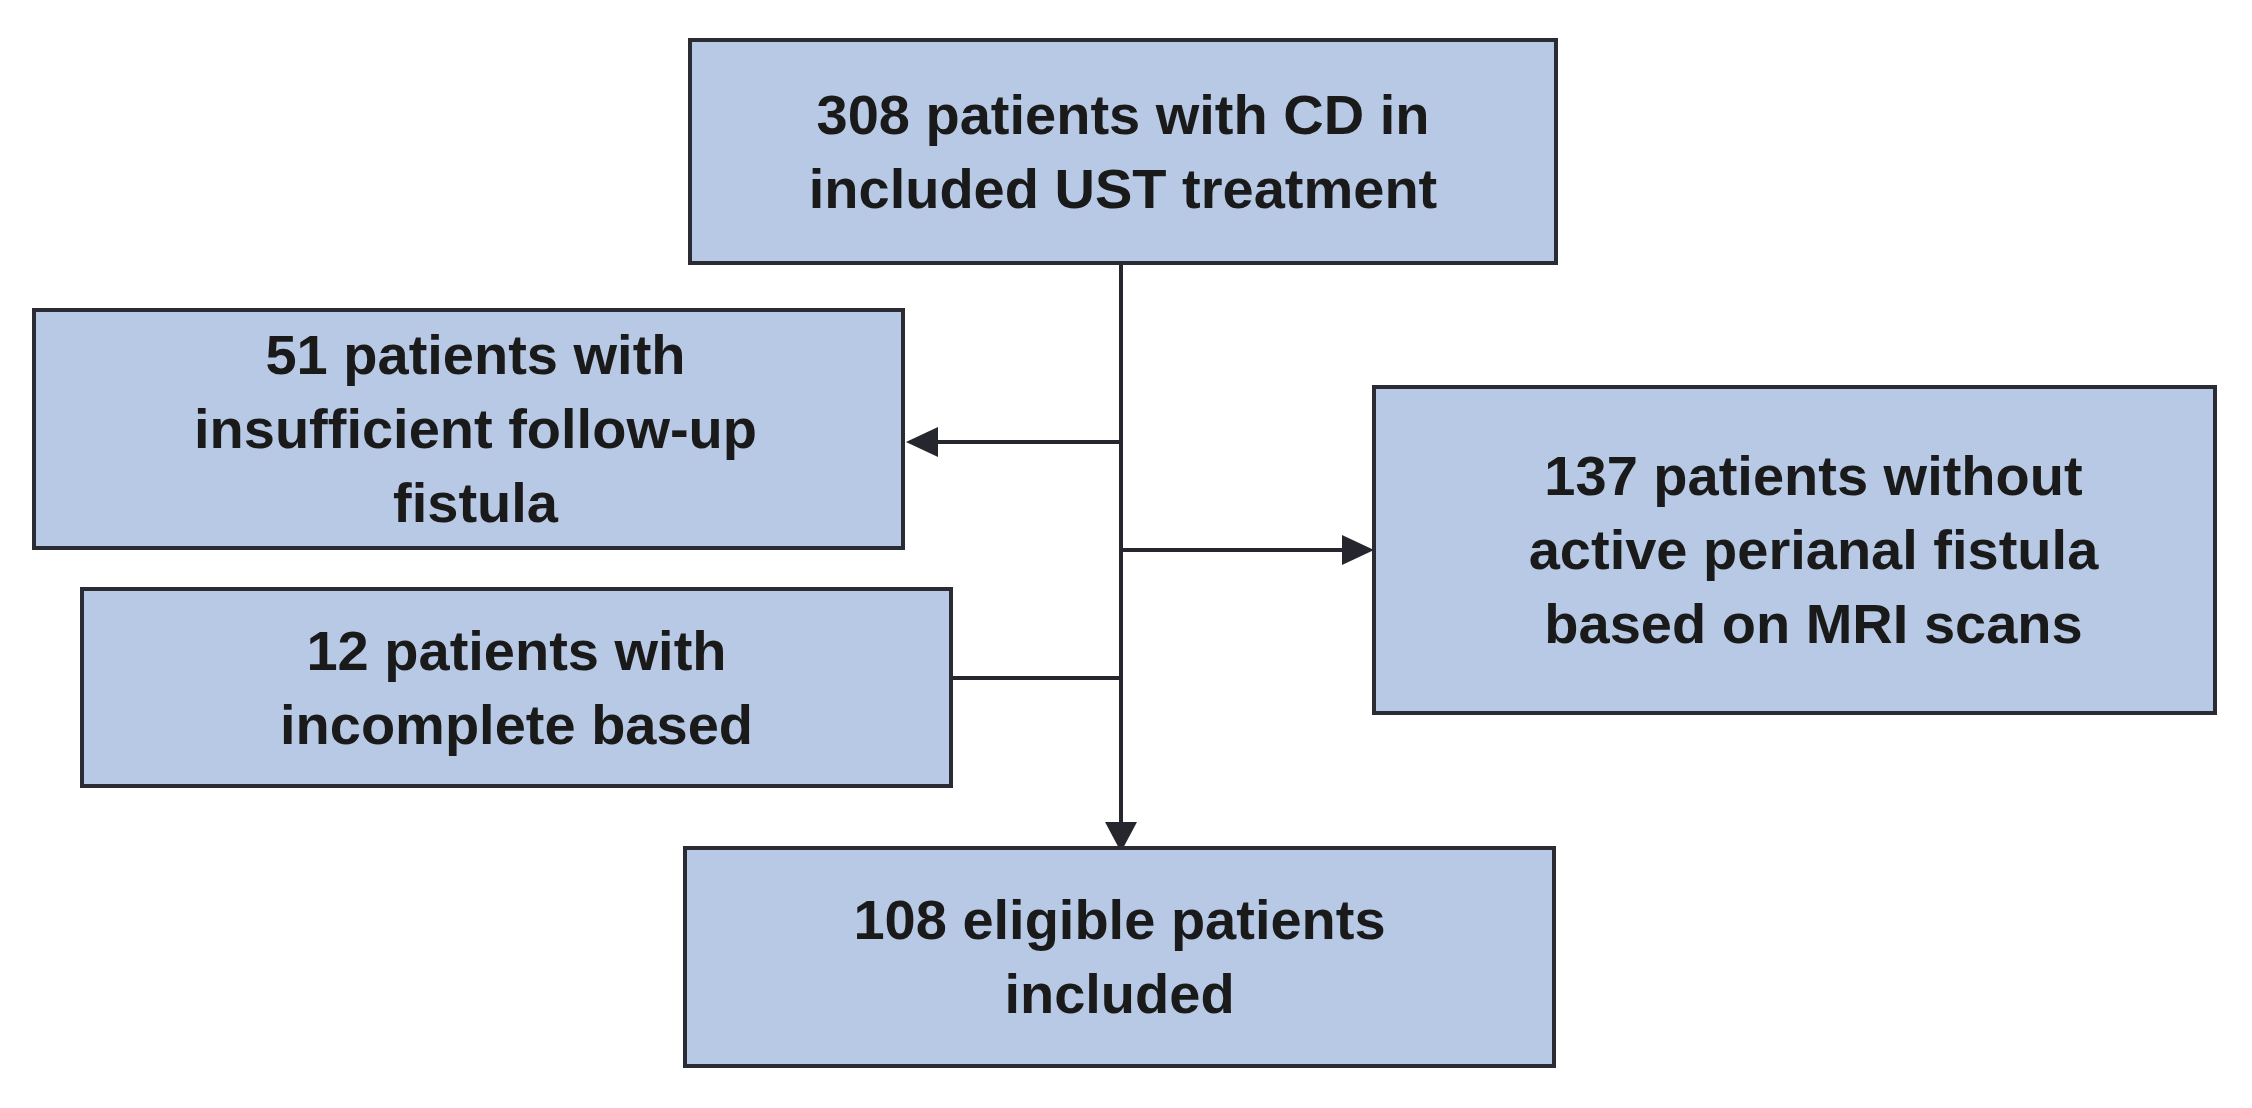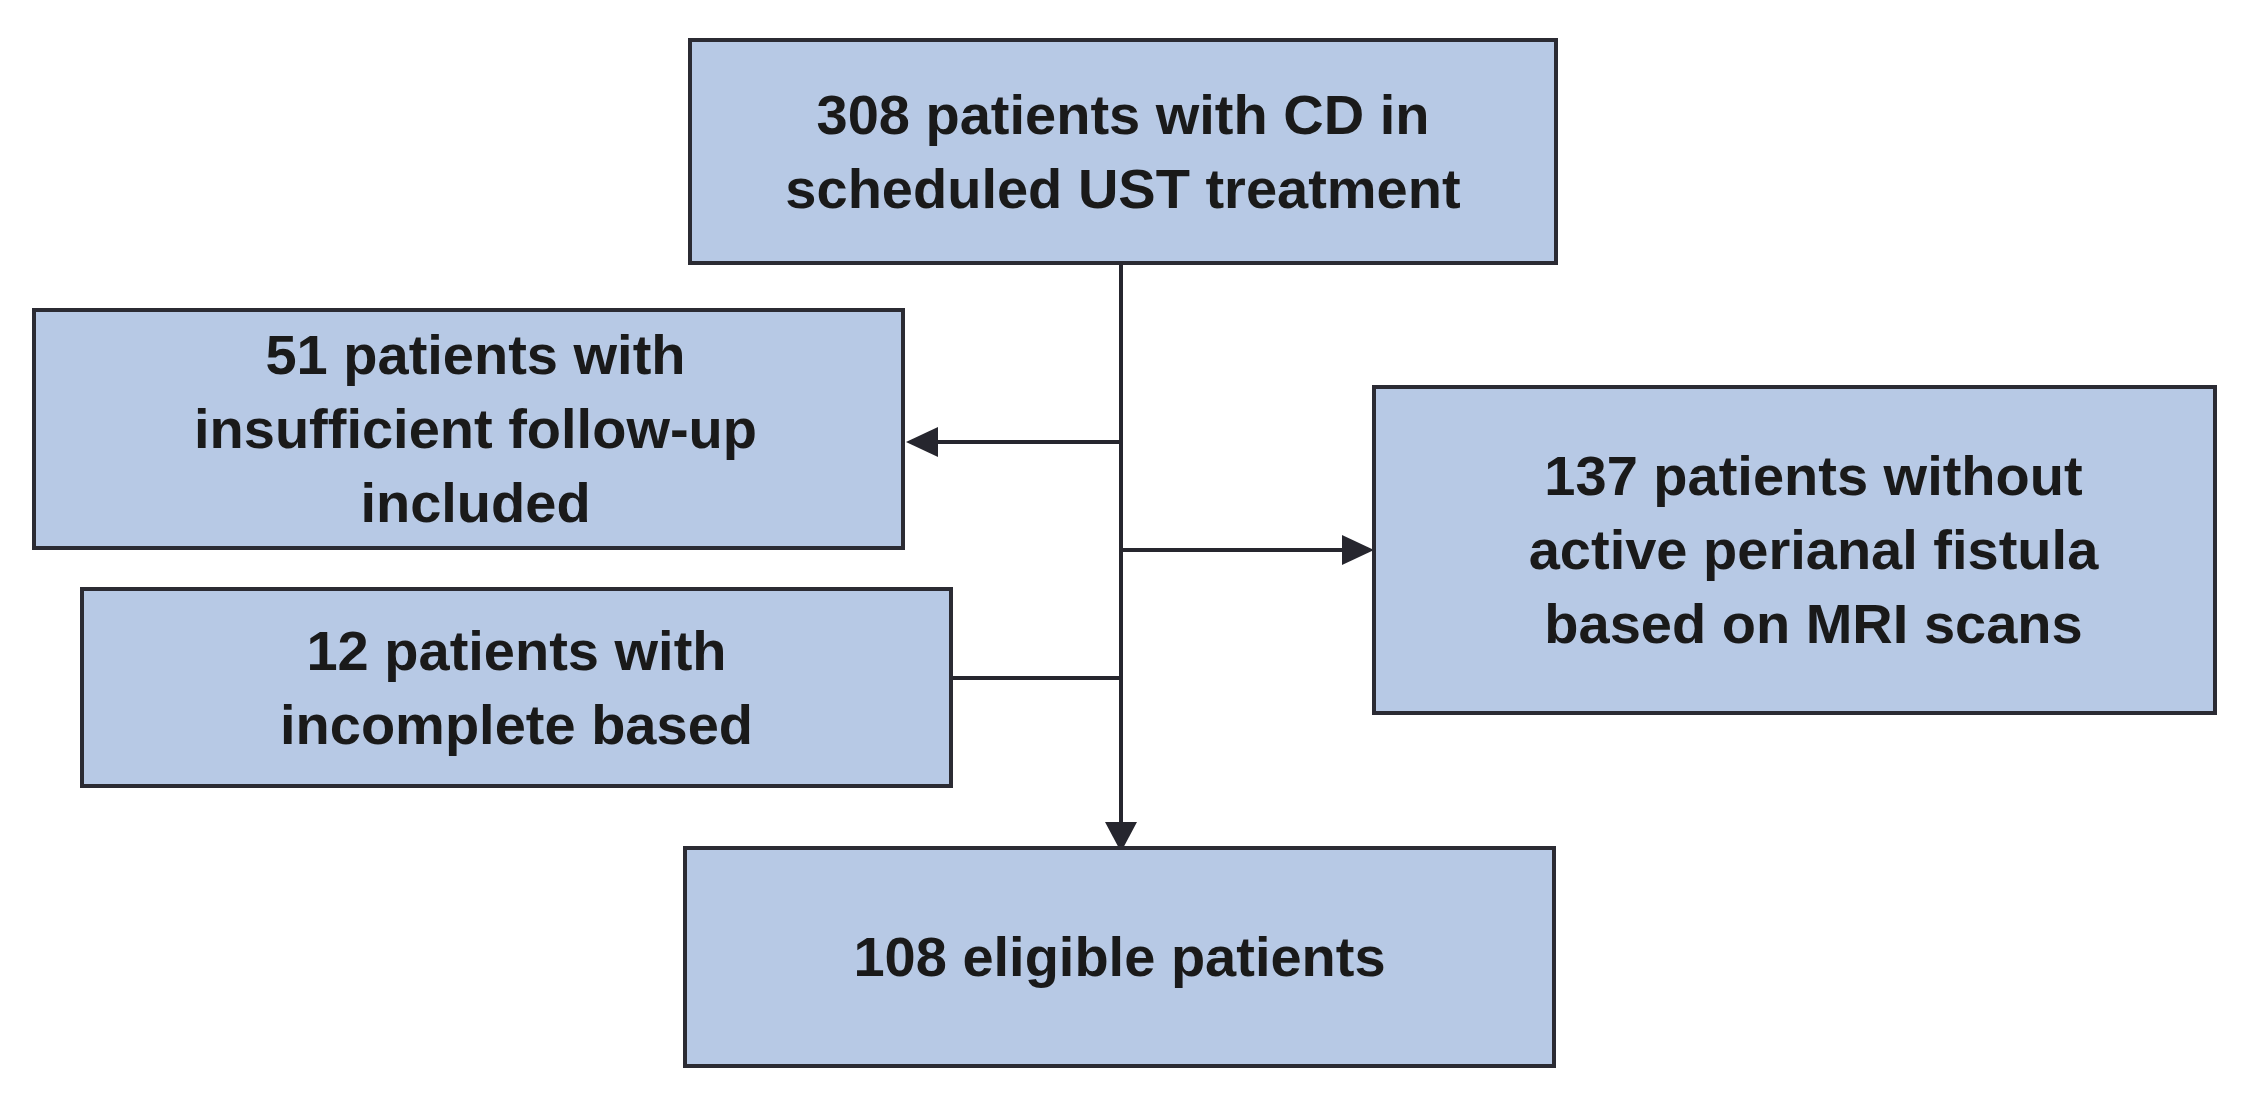--- a/index.html
+++ b/index.html
@@ -63,37 +63,38 @@
 
     <line class="conn" x1="1121" y1="550" x2="1342" y2="550"></line>
     <polygon class="arrowhead" points="1342,535 1342,565 1374,550"></polygon>
 
     <line class="conn" x1="1121" y1="678" x2="938" y2="678"></line>
     <polygon class="arrowhead" points="938,663 938,693 906,678"></polygon>
   </svg>
 
   <div class="node" style="left:688px; top:38px; width:870px; height:227px;">
     <span class="line">308 patients with CD in</span>
-    <span class="line">scheduled UST treatment</span>
+    <span class="line">included UST treatment</span>
   </div>
 
   <div class="node" style="left:32px; top:308px; width:873px; height:242px;padding-left:14px;">
     <span class="line">51 patients with</span>
     <span class="line">insufficient follow-up</span>
-    <span class="line">included</span>
+    <span class="line">fistula</span>
   </div>
 
   <div class="node" style="left:32px; top:587px; width:873px; height:201px;margin-left:48px;">
     <span class="line">12 patients with</span>
     <span class="line">incomplete based</span>
   </div>
 
   <div class="node" style="left:1372px; top:385px; width:845px; height:330px;padding-left:38px;">
     <span class="line">137 patients without</span>
     <span class="line">active perianal fistula</span>
     <span class="line">based on MRI scans</span>
   </div>
 
   <div class="node" style="left:683px; top:846px; width:873px; height:222px;">
     <span class="line">108 eligible patients</span>
+    <span class="line">included</span>
   </div>
 
 </div>
 
 </body></html>

